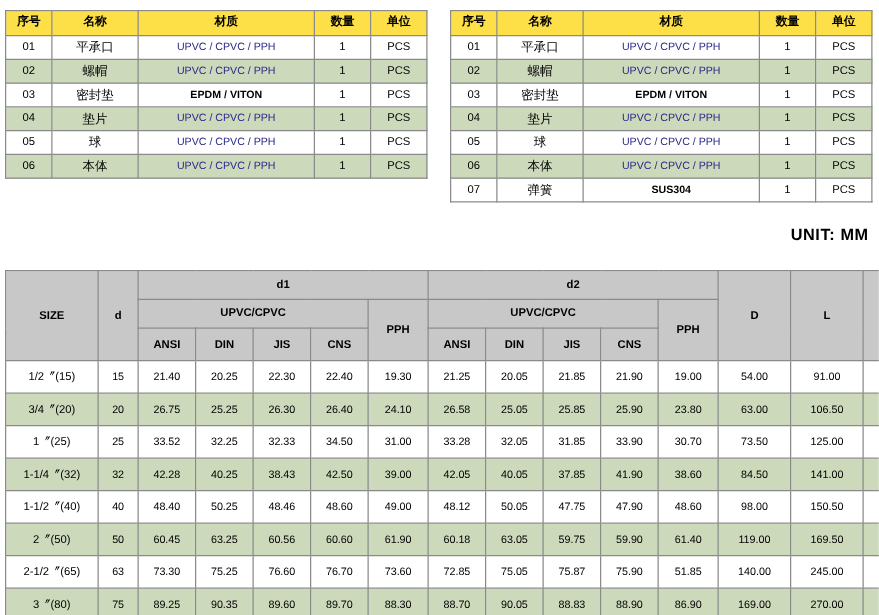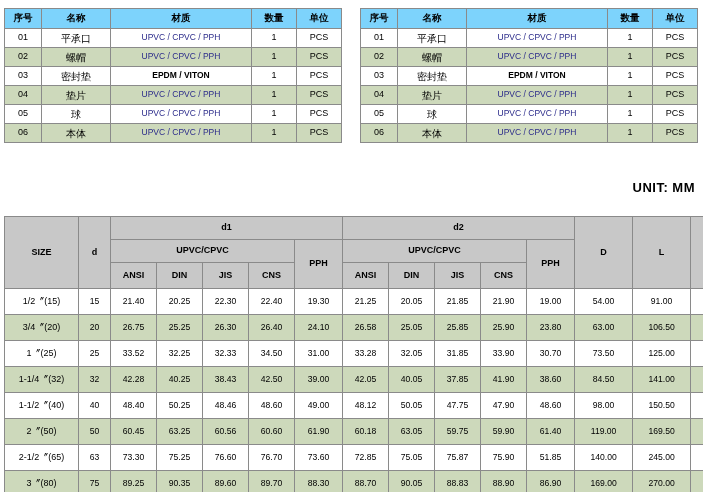--- a/index.html
+++ b/index.html
@@ -39,21 +39,21 @@
     position: absolute;
     top: 8px;
   }
   .parts.left { left: 4px; }
   .parts.right { left: 360px; }
 
   .parts td {
     height: 18px;
   }
   .parts .hdr td {
-    background: #7dd3fc;
+    background: #fde047;
     font-weight: bold;
     font-size: 9.5px;
     height: 19px;
   }
   .parts tr.alt td {
     background: #cdd9bb;
   }
   .parts tr.plain td {
     background: #ffffff;
   }
@@ -212,20 +212,27 @@
         <td>05</td>
         <td class="cn">球</td>
         <td class="mat">UPVC / CPVC / PPH</td>
         <td>1</td>
         <td>PCS</td>
       </tr>
       <tr class="alt">
         <td>06</td>
         <td class="cn">本体</td>
         <td class="mat">UPVC / CPVC / PPH</td>
+        <td>1</td>
+        <td>PCS</td>
+      </tr>
+      <tr class="plain">
+        <td>07</td>
+        <td class="cn">弹簧</td>
+        <td class="mat-dark">SUS304</td>
         <td>1</td>
         <td>PCS</td>
       </tr>
     </tbody>
   </table>
 
   <div class="unit-label">UNIT: MM</div>
 
   <table class="dims">
     <colgroup>

